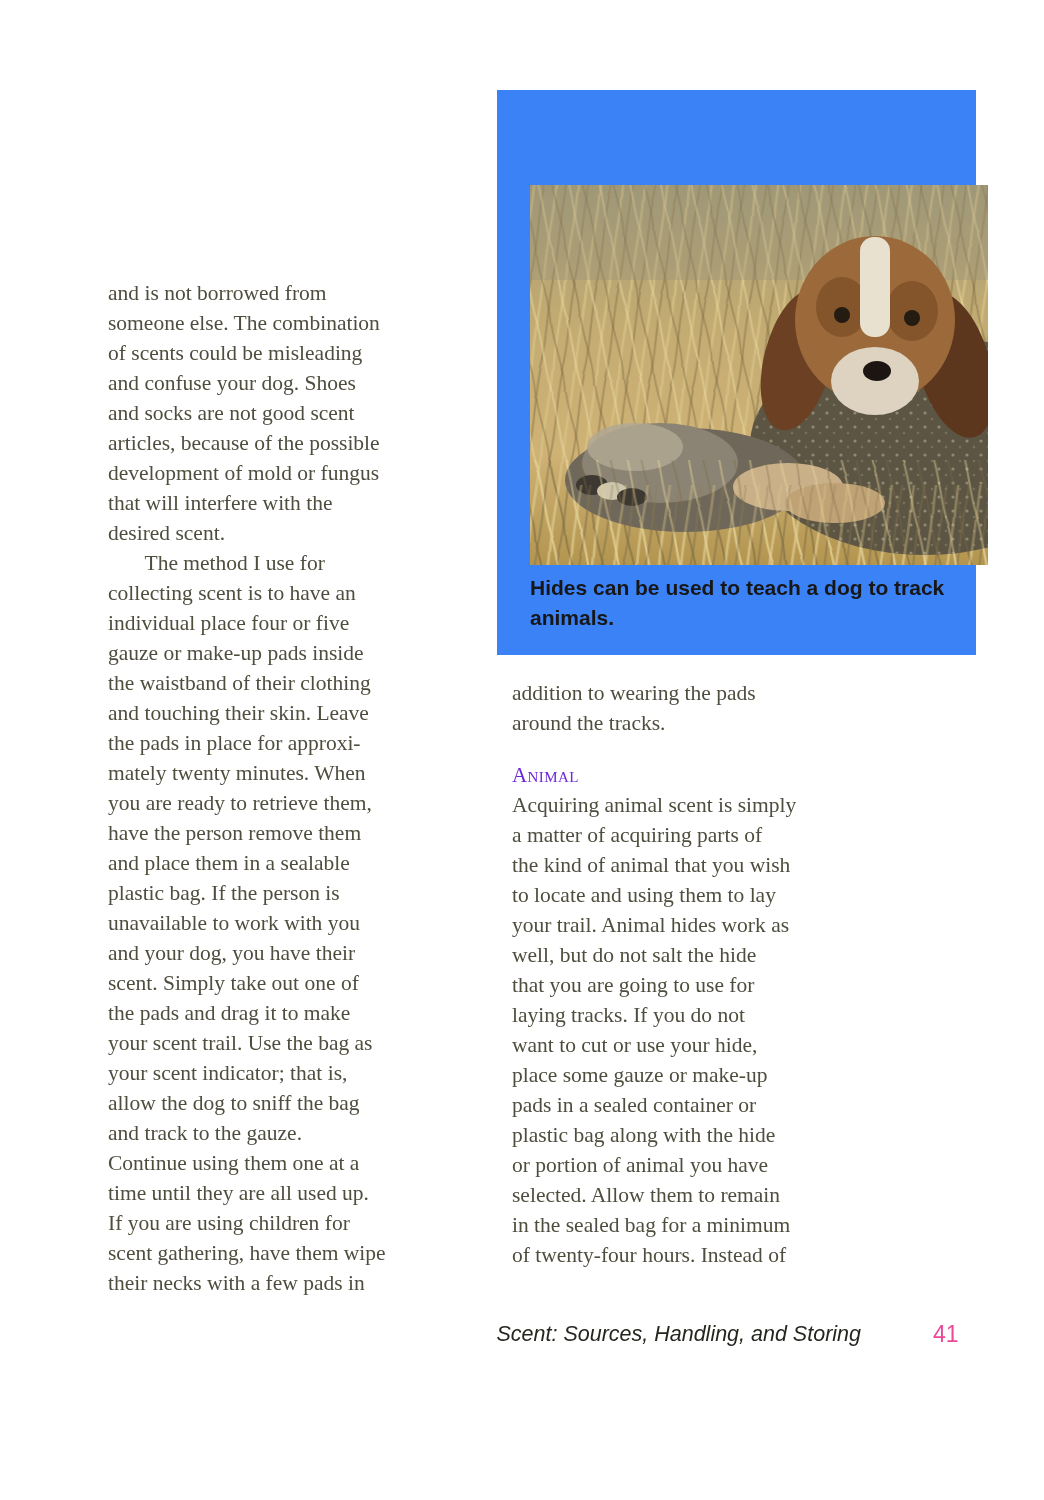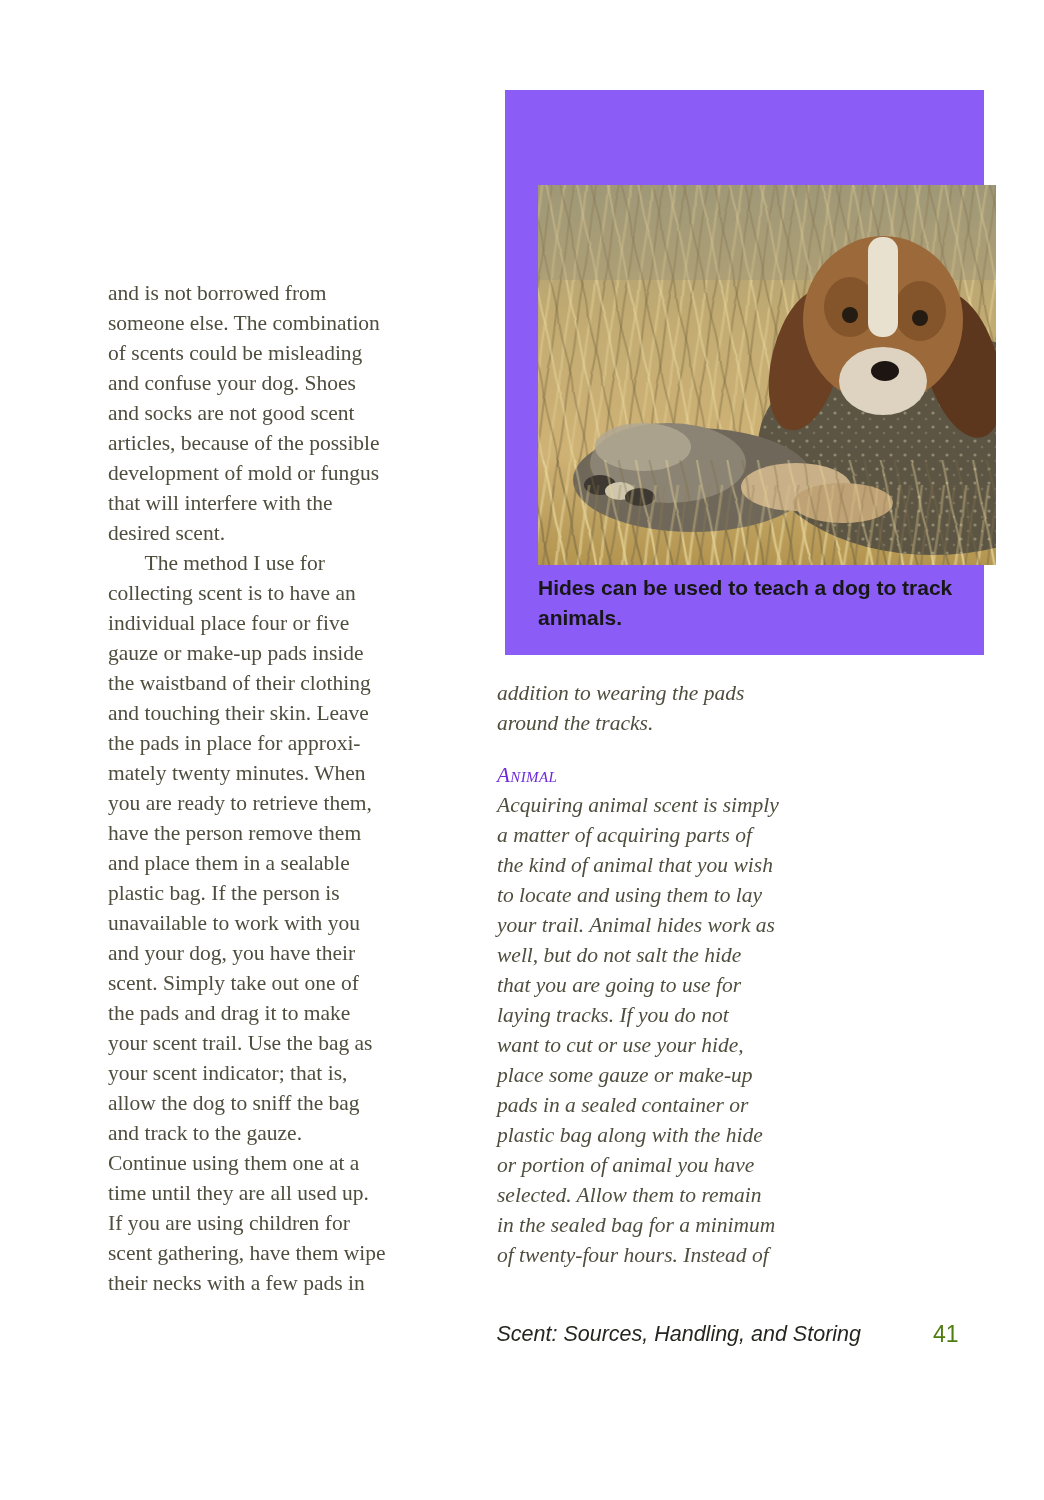--- a/index.html
+++ b/index.html
@@ -9,22 +9,21 @@
     background: #ffffff;
     font-family: "Liberation Serif", serif;
     overflow: hidden;
   }
 
   
   .cream-panel {
     position: absolute;
     left: 497px; top: 90px;
     width: 479px; height: 565px;
-    background: #8b5cf6;
-    margin-left: 8px;
+    background: #3b82f6;
   }
   .photo-frame {
     position: absolute;
     left: 33px; top: 95px;
     width: 458px; height: 380px;
     overflow: hidden;
   }
   .photo-frame svg { display: block; width: 458px; height: 380px; }
   .photo-caption {
     position: absolute;
@@ -39,21 +38,21 @@
 
   
   .col {
     position: absolute;
     font-size: 21.5px;
     line-height: 30px;
     color: #4f4e3e;
   }
   .col .line { white-space: nowrap; }
   .col-left  { left: 108px; top: 250px; width: 370px; margin-top: 28px; }
-  .col-right { left: 497px; top: 678px; width: 380px; font-style: italic; }
+  .col-right { left: 512px; top: 678px; width: 380px; }
   .para-indent .line:first-child { text-indent: 1.7em; }
   .para-gap { margin-bottom: 22px; }
   .section-heading {
     font-variant: small-caps;
     font-size: 21px;
     letter-spacing: 0.4px;
     color: #6d28d9;
   }
 
   
@@ -65,21 +64,21 @@
     font-family: "Liberation Sans", sans-serif;
     font-style: italic;
     font-size: 21.5px;
     color: #26261f;
   }
   .footer-page {
     position: absolute;
     top: 1321px; left: 933px;
     font-family: "Liberation Sans", sans-serif;
     font-size: 23px;
-    color: #4d7c0f;
+    color: #ec4899;
   }
 </style>
 </head>
 <body>
 
 <div class="cream-panel">
   <div class="photo-frame">
     <svg viewBox="0 0 458 380" preserveAspectRatio="none">
       <defs>
         <linearGradient id="bg" x1="0" y1="0" x2="0" y2="1">

